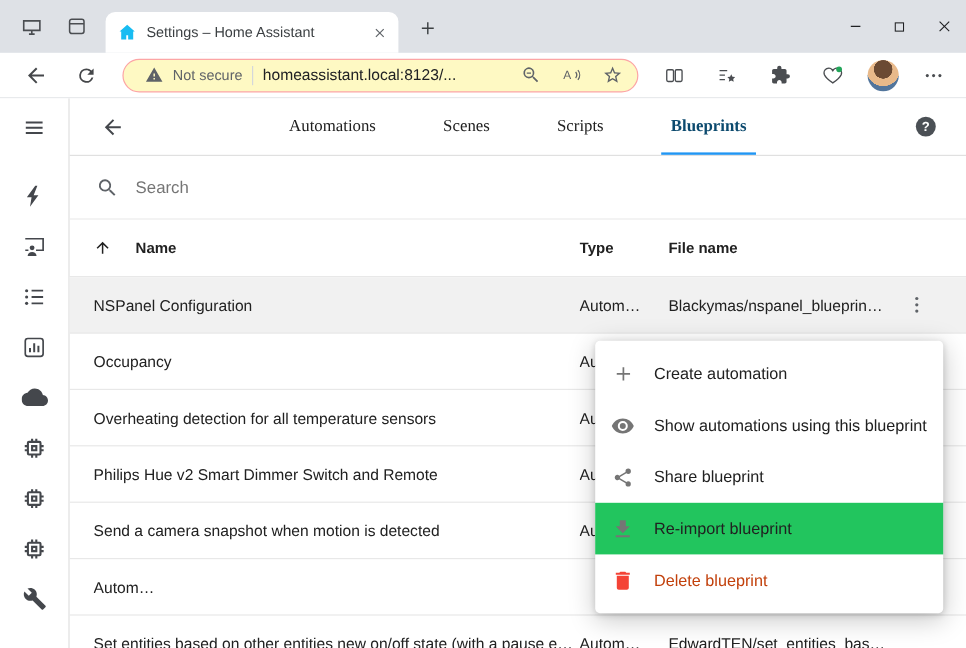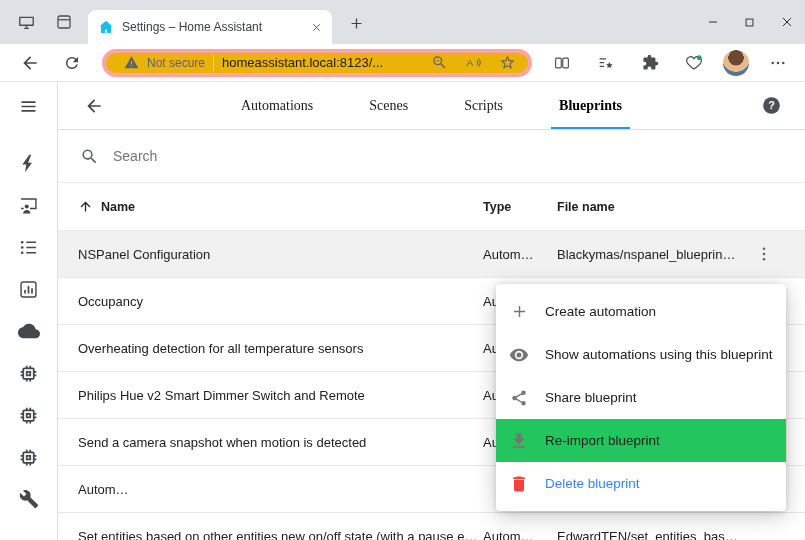--- a/index.html
+++ b/index.html
@@ -15,21 +15,21 @@
   .tab{height:34px;width:244px;margin-left:8px;background:#fff;border-radius:8px 8px 0 0;display:flex;align-items:center;padding:0 6px 0 10px;gap:8px}
   .tab-title{font-size:12px;color:#3c4043;flex:1;white-space:nowrap;overflow:hidden;text-overflow:ellipsis}
   .tab-close{width:20px;height:20px;color:#5f6368}
   .newtab-btn{width:28px;height:28px;margin:0 0 7px 10px;color:#3c4043}
   .win-controls{position:absolute;right:0;top:0;height:44px;display:flex}
   .win-btn{width:37px;height:44px;display:flex;align-items:center;justify-content:center;color:#202124;background:transparent;border:none;cursor:pointer}
 
   
   .toolbar{flex:0 0 38px;background:#fff;border-bottom:1px solid #e3e5e8;display:flex;align-items:center;padding:0 6px 0 12px}
   .nav-btn{width:36px;height:34px;color:#45474a;margin-right:6px}
-  .urlbar{width:430px;height:28px;border:4px solid #fca5a5;border-radius:14px;background:#eab308;display:flex;align-items:center;padding:0 8px 0 18px;gap:8px;margin-left:6px}
+  .urlbar{width:430px;height:28px;border:1px solid #fca5a5;border-radius:14px;background:#fef9c3;display:flex;align-items:center;padding:0 8px 0 18px;gap:8px;margin-left:6px}
   .sec-icon{color:#5f6368;display:flex}
   .sec-label{font-size:12px;color:#5f6368;white-space:nowrap}
   .url-div{width:1px;height:16px;background:#d4d7db}
   .url-text{font-size:13px;color:#202124;flex:1;white-space:nowrap;overflow:hidden}
   .pill-icon{width:26px;height:24px;color:#5f6368}
   .tb-right{display:flex;align-items:center;gap:14px;margin-left:auto;margin-right:6px}
   .tb-right .icon-btn{width:30px;height:30px;color:#4a4d51}
   .avatar{width:26px;height:26px;border-radius:50%;border:none;cursor:pointer;background:radial-gradient(circle at 50% 30%,#6b4a33 0 34%,#e8b98a 35% 62%,#52759c 63% 100%)}
 
   
@@ -37,45 +37,45 @@
   .sidebar{flex:0 0 58px;border-right:1px solid #e0e0e0;display:flex;flex-direction:column;align-items:center;padding-top:2px}
   .sb-btn{width:48px;height:44px;color:#44474c}
   .sb-group{display:flex;flex-direction:column;align-items:center;margin-top:14px}
   .sb-group .sb-btn{height:42px}
   .main{flex:1;display:flex;flex-direction:column;min-width:0}
 
   .app-header{flex:0 0 48px;border-bottom:1px solid #e0e0e0;display:flex;align-items:center;position:relative}
   .hdr-back{position:absolute;left:16px;width:40px;height:40px;color:#44474c}
   .hdr-tabs{flex:1;display:flex;justify-content:center;align-items:stretch;height:100%;gap:24px}
   .hdr-tab{display:flex;align-items:center;padding:0 16px;font-size:14px;color:#212121;position:relative;cursor:pointer;background:none;border:none;font-family:Liberation Serif, serif}
-  .hdr-tab.active{color:#000000;font-weight:bold}
+  .hdr-tab.active{color:#0c4a6e;font-weight:bold}
   .hdr-tab.active::after{content:"";position:absolute;left:8px;right:8px;bottom:0;height:2px;background:#2196F3}
   .hdr-help{position:absolute;right:16px;width:36px;height:36px}
 
   .searchbar{flex:0 0 53px;display:flex;align-items:center;padding:0 22px;gap:14px;border-bottom:1px solid #ececec}
   .search-icon{color:#5f6368;display:flex}
   .searchbar input{border:none;outline:none;flex:1;font-size:14px;font-family:inherit;color:#212121;background:transparent}
   .searchbar input::placeholder{color:#757575}
 
   .grid-row{display:grid;grid-template-columns:405px 74px 186px 42px;align-items:center;padding:0 20px;border-bottom:1px solid #e8e8e8}
   .thead{flex:0 0 48px;font-size:12.5px;font-weight:bold;color:#212121}
-  .name-cell{display:flex;align-items:flex-end;gap:8px}
+  .name-cell{display:flex;align-items:flex-end;gap:20px}
   .sort-icon{color:#212121;display:flex}
   .trow{flex:0 0 47px;font-size:13px;cursor:pointer}
   .trow.selected{background:#f1f1f1}
   .cell{white-space:nowrap;overflow:hidden;text-overflow:ellipsis;}
   .kebab{width:36px;height:36px;color:#5f6368;justify-self:center}
 
   
   .context-menu{position:absolute;left:496px;top:202px;width:290px;background:#fff;border-radius:4px;padding:6px 0;z-index:50;
     box-shadow:0 5px 22px rgba(0,0,0,.22),0 1px 5px rgba(0,0,0,.15)}
   .menu-item{height:43px;display:flex;align-items:center;padding:0 12px;gap:15px;font-size:13.5px;color:#212121;cursor:pointer}
   .menu-item.hover{background:#22c55e}
   .menu-item .mi-icon{width:22px;height:22px;display:flex;align-items:center;justify-content:center;color:#757575}
-  .menu-item.danger{color:#3b82f6}
+  .menu-item.danger{color:#c2410c}
   .menu-item.danger .mi-icon{color:#F44336}
 </style>
 </head>
 <body>
 
 <div class="window">
 
   <div class="tabstrip">
     <div class="ts-icons">
       <button class="icon-btn">

